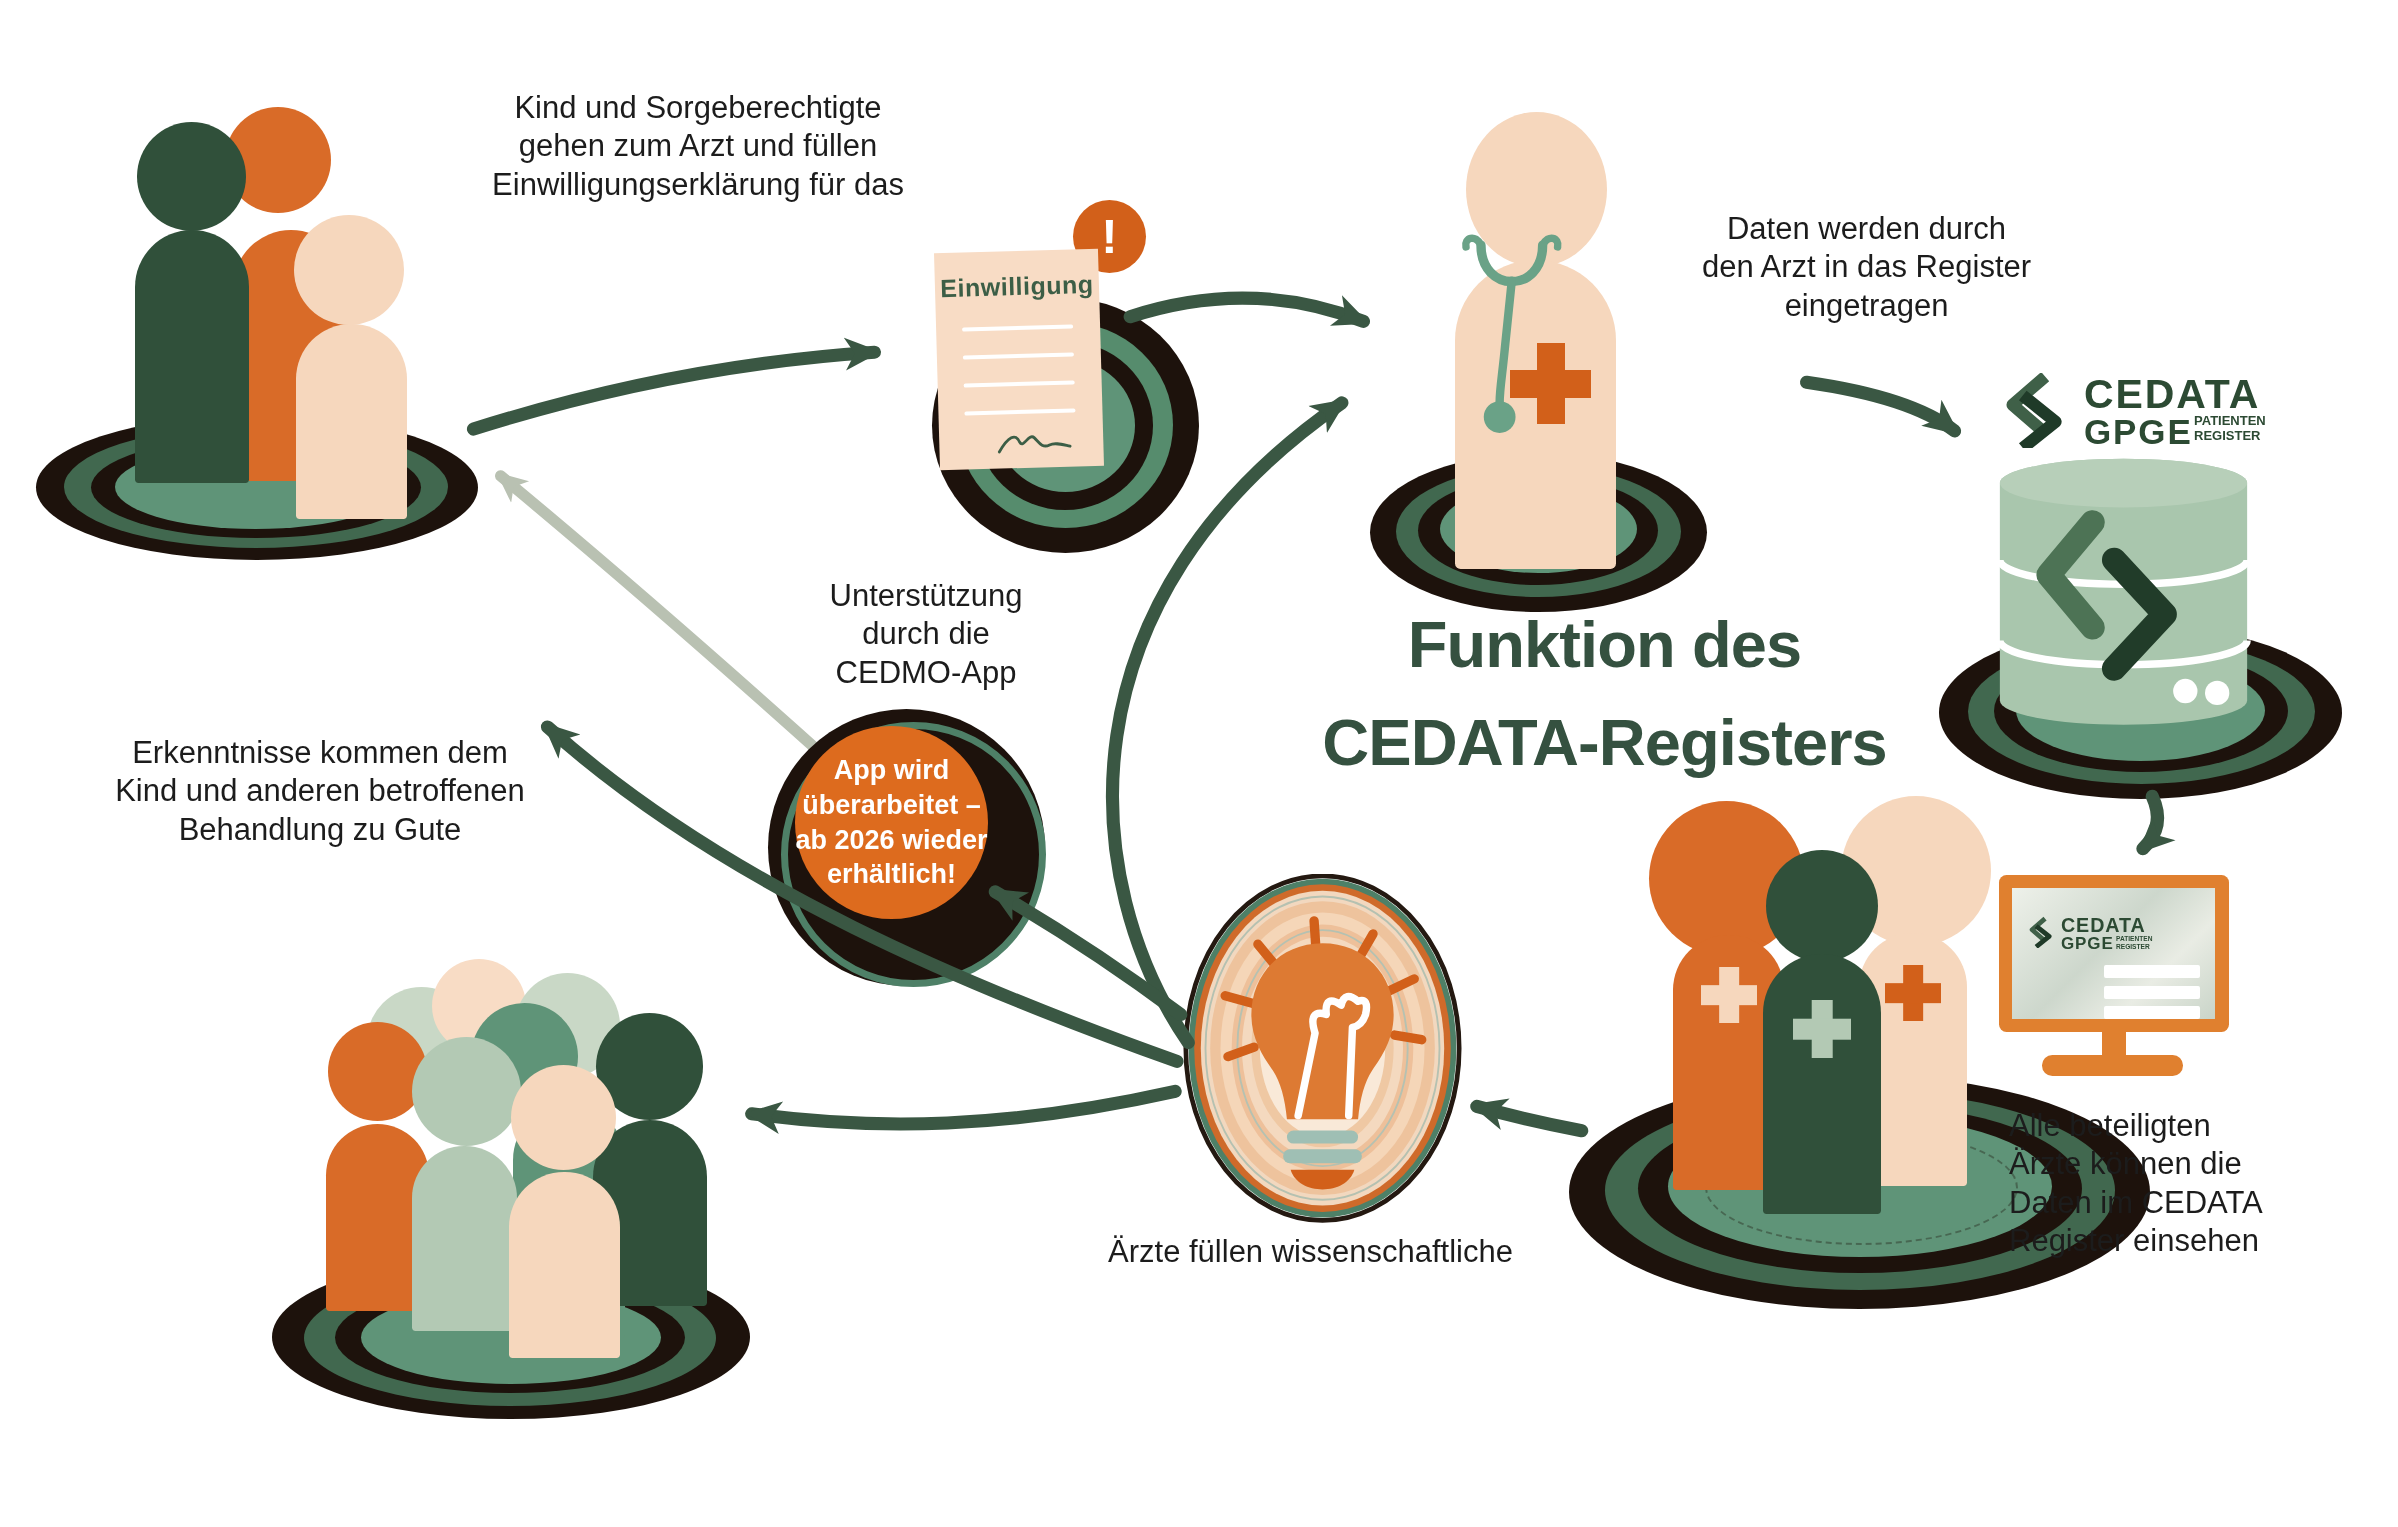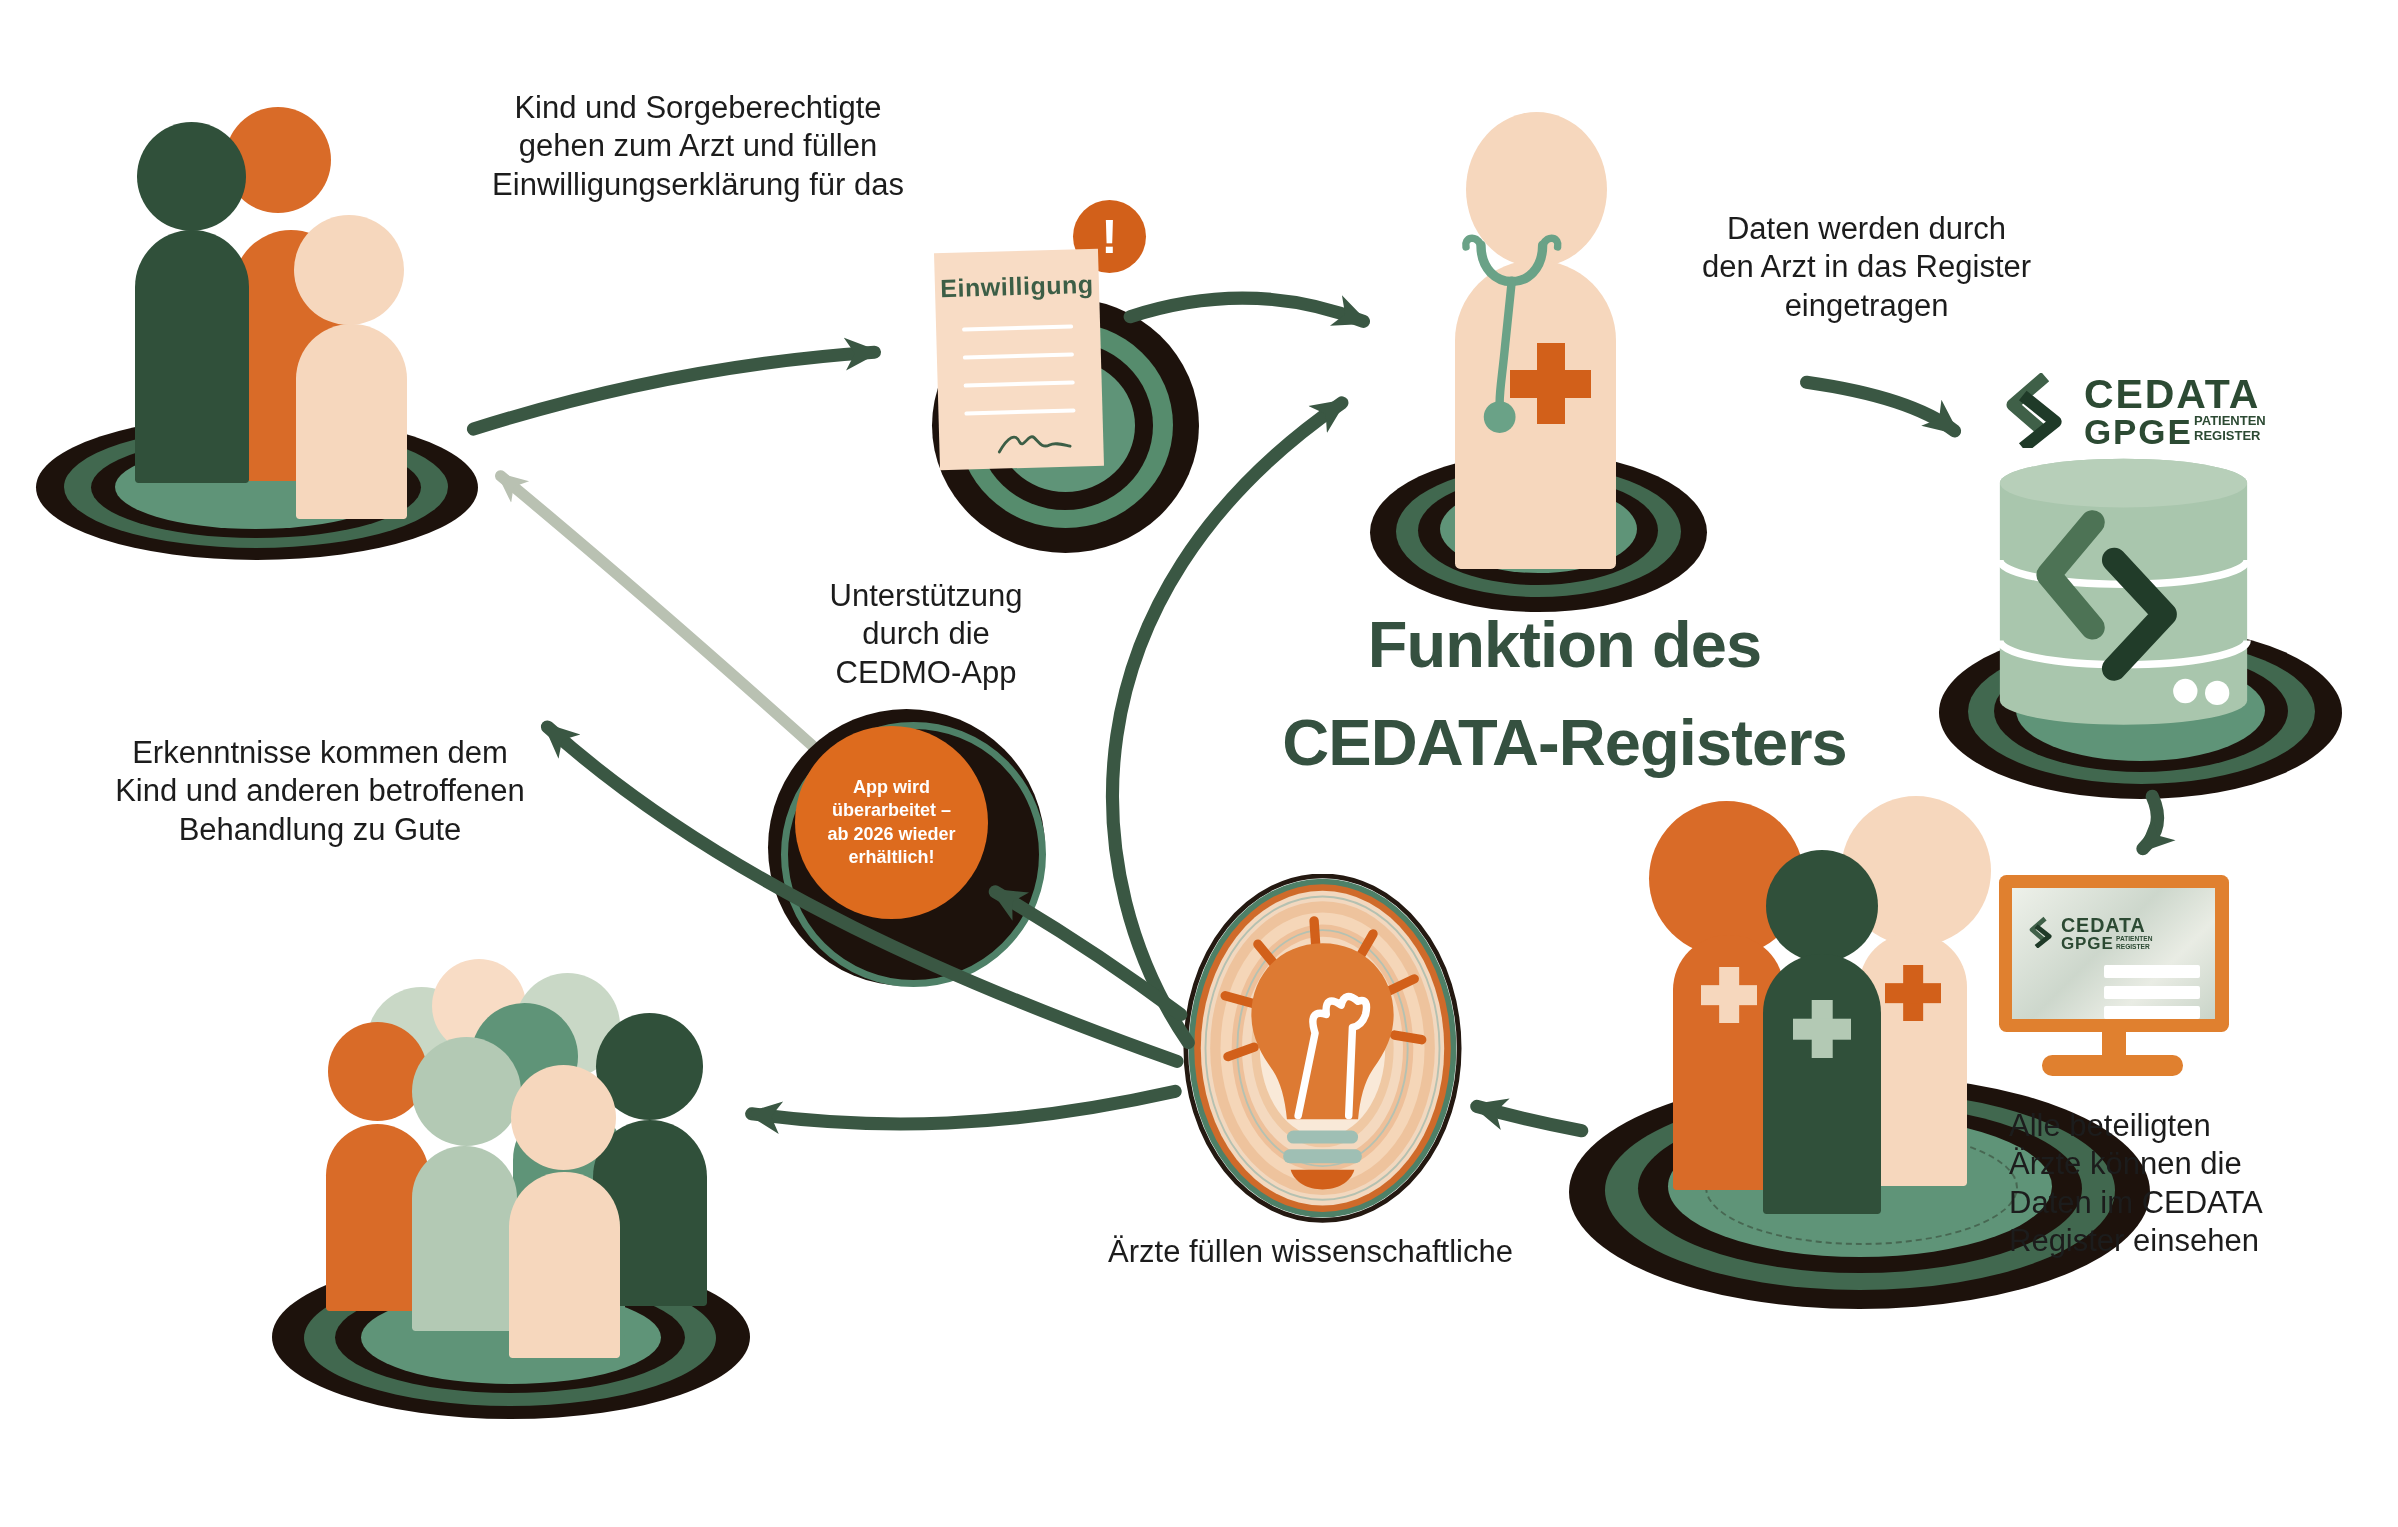--- a/index.html
+++ b/index.html
@@ -15,21 +15,21 @@
   .txt{position:absolute;color:var(--text-black);font-size:31px;line-height:1.24;text-align:center;}
   .txt div{white-space:nowrap;}
   .txt.left{text-align:left;}
   .bold{font-weight:bold;}
   .title{position:absolute;font-size:65px;font-weight:800;color:var(--title-green);
          letter-spacing:-0.9px;line-height:1.5;text-align:center;}
   .cross{position:absolute;}
   .cross .v{position:absolute;left:50%;top:0;transform:translateX(-50%);height:100%;}
   .cross .h{position:absolute;top:50%;left:0;transform:translateY(-50%);width:100%;}
   .badge-circle{display:flex;align-items:center;justify-content:center;text-align:center;}
-  .app-badge-text{color:#fff;font-weight:bold;font-size:18px;line-height:1.28;}
+  .app-badge-text{color:#fff;font-weight:bold;font-size:27px;line-height:1.28;}
   .doc{position:absolute;background:var(--doc-peach);transform:rotate(-1.6deg);}
   .doc-line{position:absolute;background:#fff;height:3.7px;border-radius:1.9px;}
   .logo-name{position:absolute;font-weight:800;color:var(--logo-green);letter-spacing:1.9px;}
   .logo-sub{position:absolute;font-weight:800;color:var(--logo-green);line-height:1.15;}
   .screen{position:absolute;background:linear-gradient(135deg,#eef1ea 0%,#cdd7cc 45%,#e9ece4 70%,#c9d4c8 100%);}
   .white-bar{position:absolute;background:#fff;border-radius:1.9px;}
 </style>
 </head>
 <body>
 
@@ -255,21 +255,21 @@
       <path d="M 2297 850 Q 2312 882 2287 906" marker-end="url(#mgreen)"></path>
       <path d="M 1688 1207 Q 1630 1196 1576 1181" marker-end="url(#mgreen)"></path>
       <path d="M 1268 1113 C 1150 940 1128 640 1432 430" marker-end="url(#mgreen)"></path>
       <path d="M 1260 1083 Q 1165 1012 1062 952" marker-end="url(#mgreen)"></path>
       <path d="M 1256 1133 C 1040 1056 776 948 584 776" marker-end="url(#mgreen)"></path>
       <path d="M 1254 1165 C 1075 1205 935 1207 802 1189" marker-end="url(#mgreen)"></path>
     </g>
   </svg>
 
   <div id="texts" class="layer">
-    <div class="title" style="left:1246px;top:596px;width:637px">
+    <div class="title" style="left:1286px;top:596px;width:637px">
       <div>Funktion des</div>
       <div>CEDATA-Registers</div>
     </div>
 
     <div class="txt" style="left:492px;top:89px;width:412px">
       <div>Kind und Sorgeberechtigte</div>
       <div>gehen zum Arzt und füllen</div>
       <div>Einwilligungserklärung für das</div>
     </div>
 

